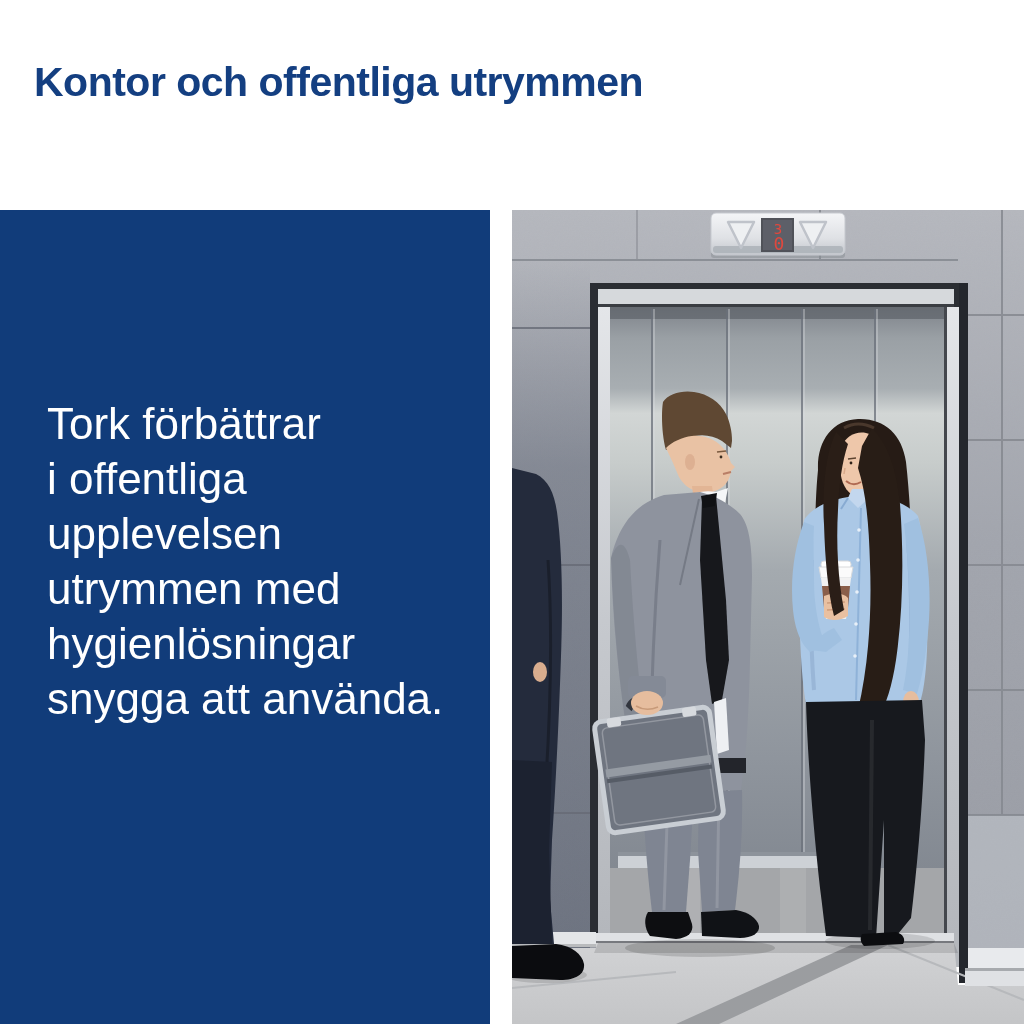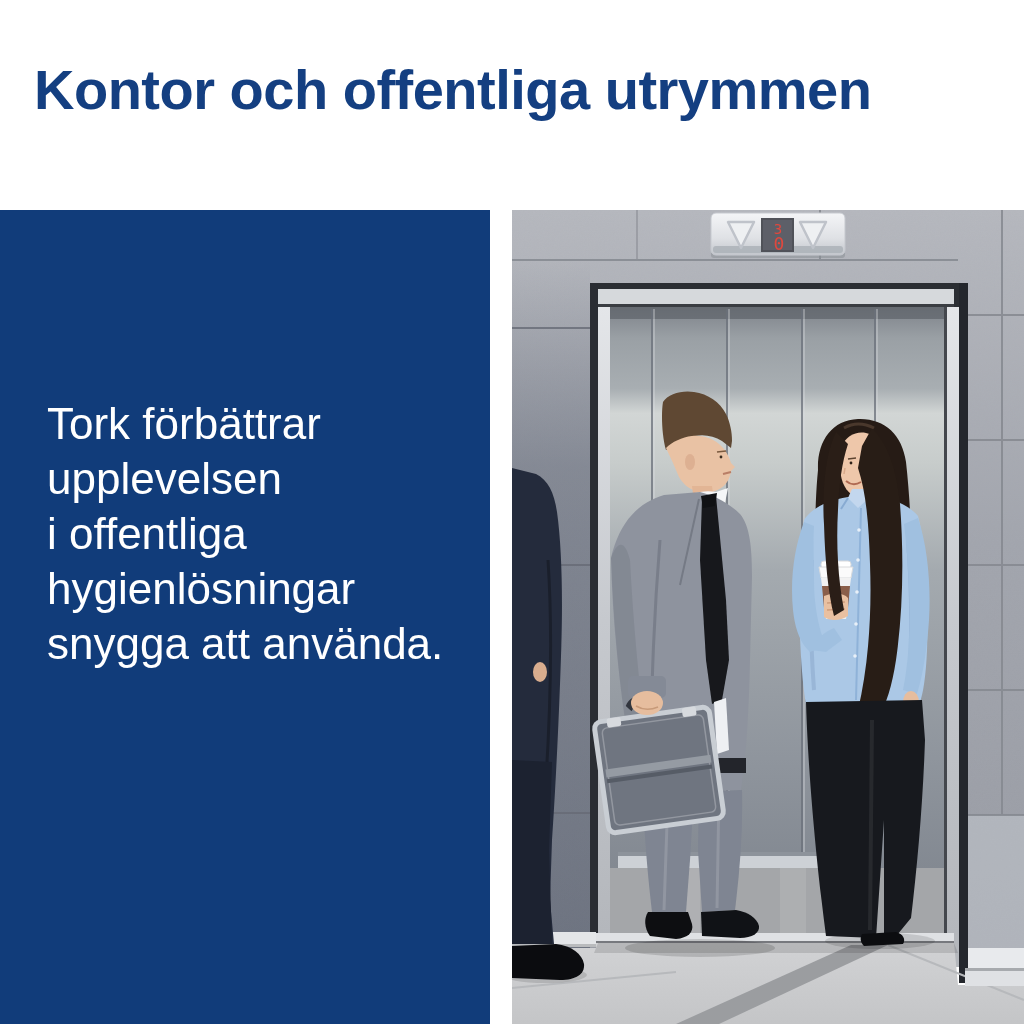--- a/index.html
+++ b/index.html
@@ -2,21 +2,21 @@
 <html style="--headline-color: #143f81; --panel-background: #113c7a; --panel-text-color: #ffffff; --display-digit-color: #e0483e;"><head>
 <meta charset="utf-8">
 <style>
   html,body{margin:0;padding:0}
   body{
     width:1024px;height:1024px;position:relative;overflow:hidden;
     background:#ffffff;font-family:"Liberation Sans",sans-serif;
   }
   .headline{
     position:absolute;left:34px;top:62px;margin:0;white-space:nowrap;
-    font-size:56px;font-weight:bold;letter-spacing:-0.5px;line-height:1;
+    font-size:41px;font-weight:bold;letter-spacing:-0.5px;line-height:1;
     color:var(--headline-color,#143f81);
   }
   .panel{
     position:absolute;left:0;top:210px;width:490px;height:956px;
     background:var(--panel-background,#113c7a);
   }
   .panel-text{
     position:absolute;left:47px;top:186px;
     color:var(--panel-text-color,#ffffff);
     font-size:44px;line-height:55px;font-weight:400;letter-spacing:0;
@@ -27,22 +27,23 @@
   .photo svg{display:block;width:512px;height:814px}
 </style>
 </head>
 <body>
 
 <h1 class="headline">Kontor och offentliga utrymmen</h1>
 
 <section class="panel">
   <div class="panel-text">
     <div>Tork förbättrar</div>
+    <div>i offentliga</div>
     <div>upplevelsen</div>
-    <div>i offentliga</div>
+    <div>utrymmen med</div>
     <div>hygienlösningar</div>
     <div>snygga att använda.</div>
   </div>
 </section>
 
 <figure class="photo">
 <svg viewBox="512 210 512 814" xmlns="http://www.w3.org/2000/svg">
   <defs>
     <linearGradient id="wallGrad" x1="0" y1="210" x2="0" y2="948" gradientUnits="userSpaceOnUse">
       <stop offset="0" stop-color="#b7b9bf"></stop>

